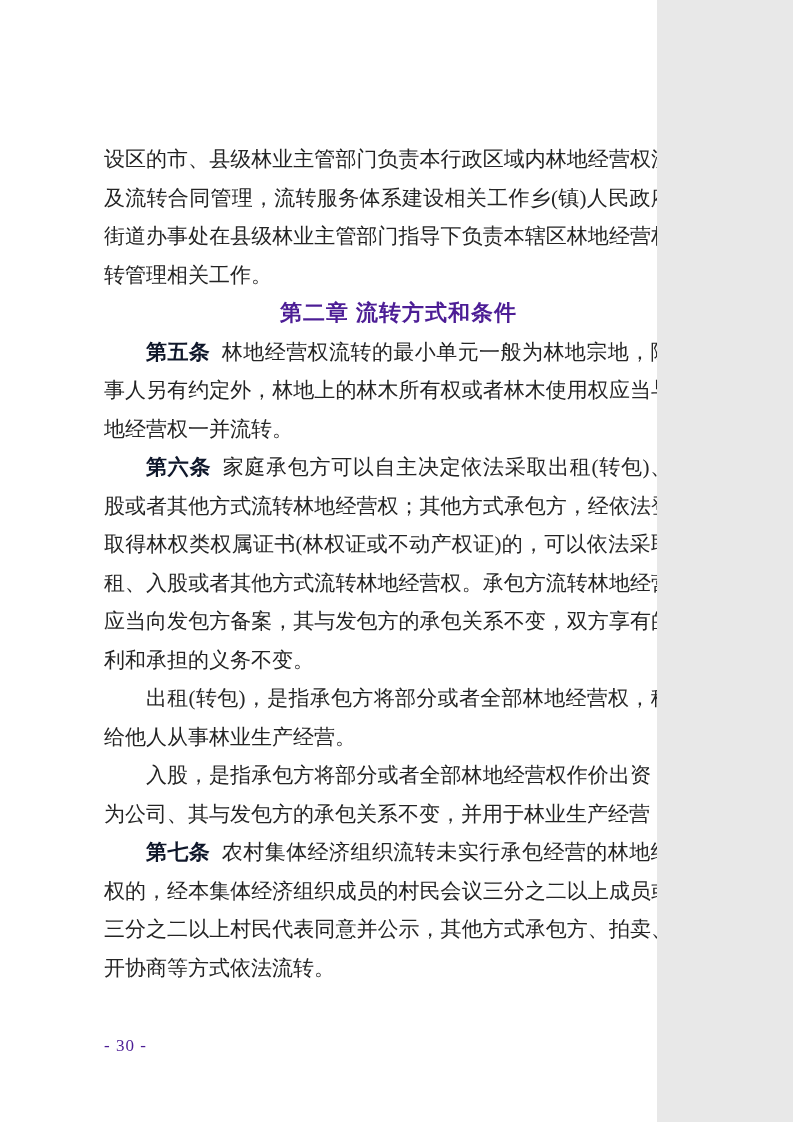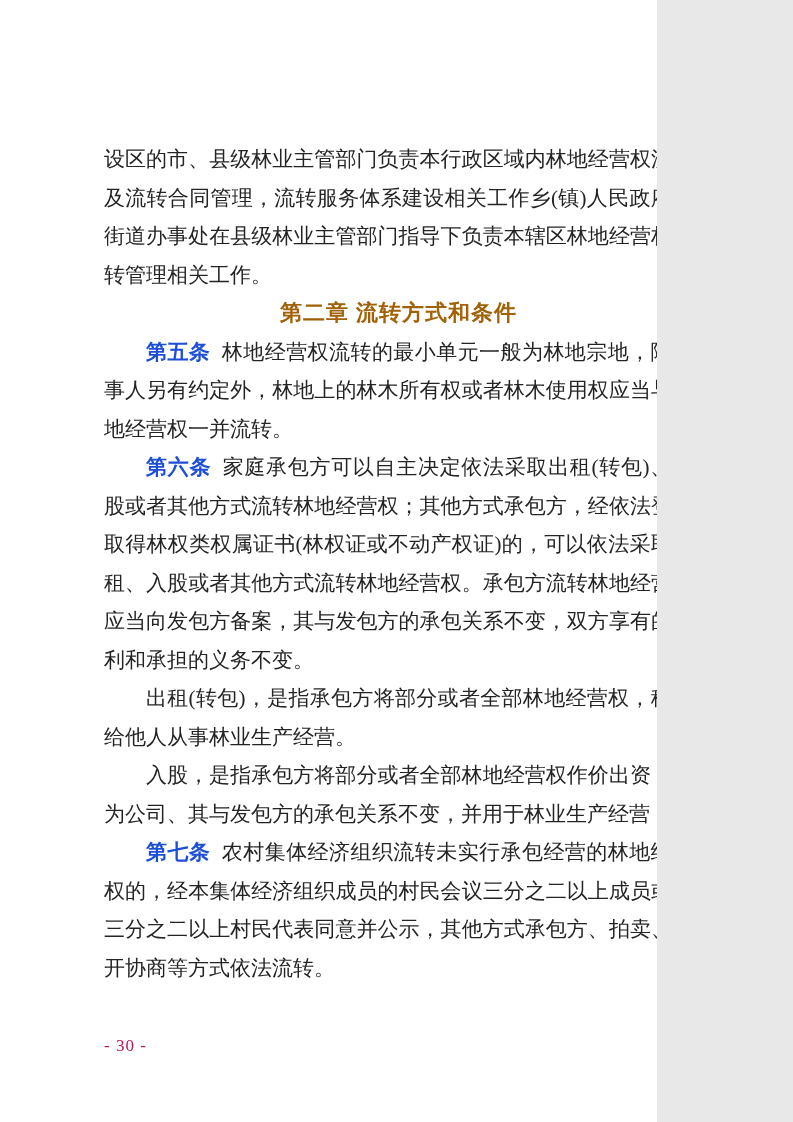--- a/index.html
+++ b/index.html
@@ -34,34 +34,34 @@
   }
   .chapter {
     margin: 0;
     font-family: "Liberation Sans", sans-serif;
     font-size: 22px;
     font-weight: bold;
     text-align: center;
     text-indent: 0;
     line-height: 38.5px;
     letter-spacing: 1px;
-    color: #a16207;
+    color: #4c1d95;
   }
   .article-label {
     font-weight: bold;
     margin-right: 0.55em;
-    color: #1d4ed8;
+    color: #0f172a;
   }
   .footer {
     position: absolute;
     left: 104px;
     top: 1036px;
     font-size: 17px;
     letter-spacing: 1px;
-    color: #be185d;
+    color: #4c1d95;
   }
 </style>
 </head>
 <body>
 
 <div class="page">
   <div class="content">
 
     <p class="para">设区的市、县级林业主管部门负责本行政区域内林地经营权流转及流转合同管理，流转服务体系建设相关工作乡(镇)人民政府、街道办事处在县级林业主管部门指导下负责本辖区林地经营权流转管理相关工作。</p>
 

